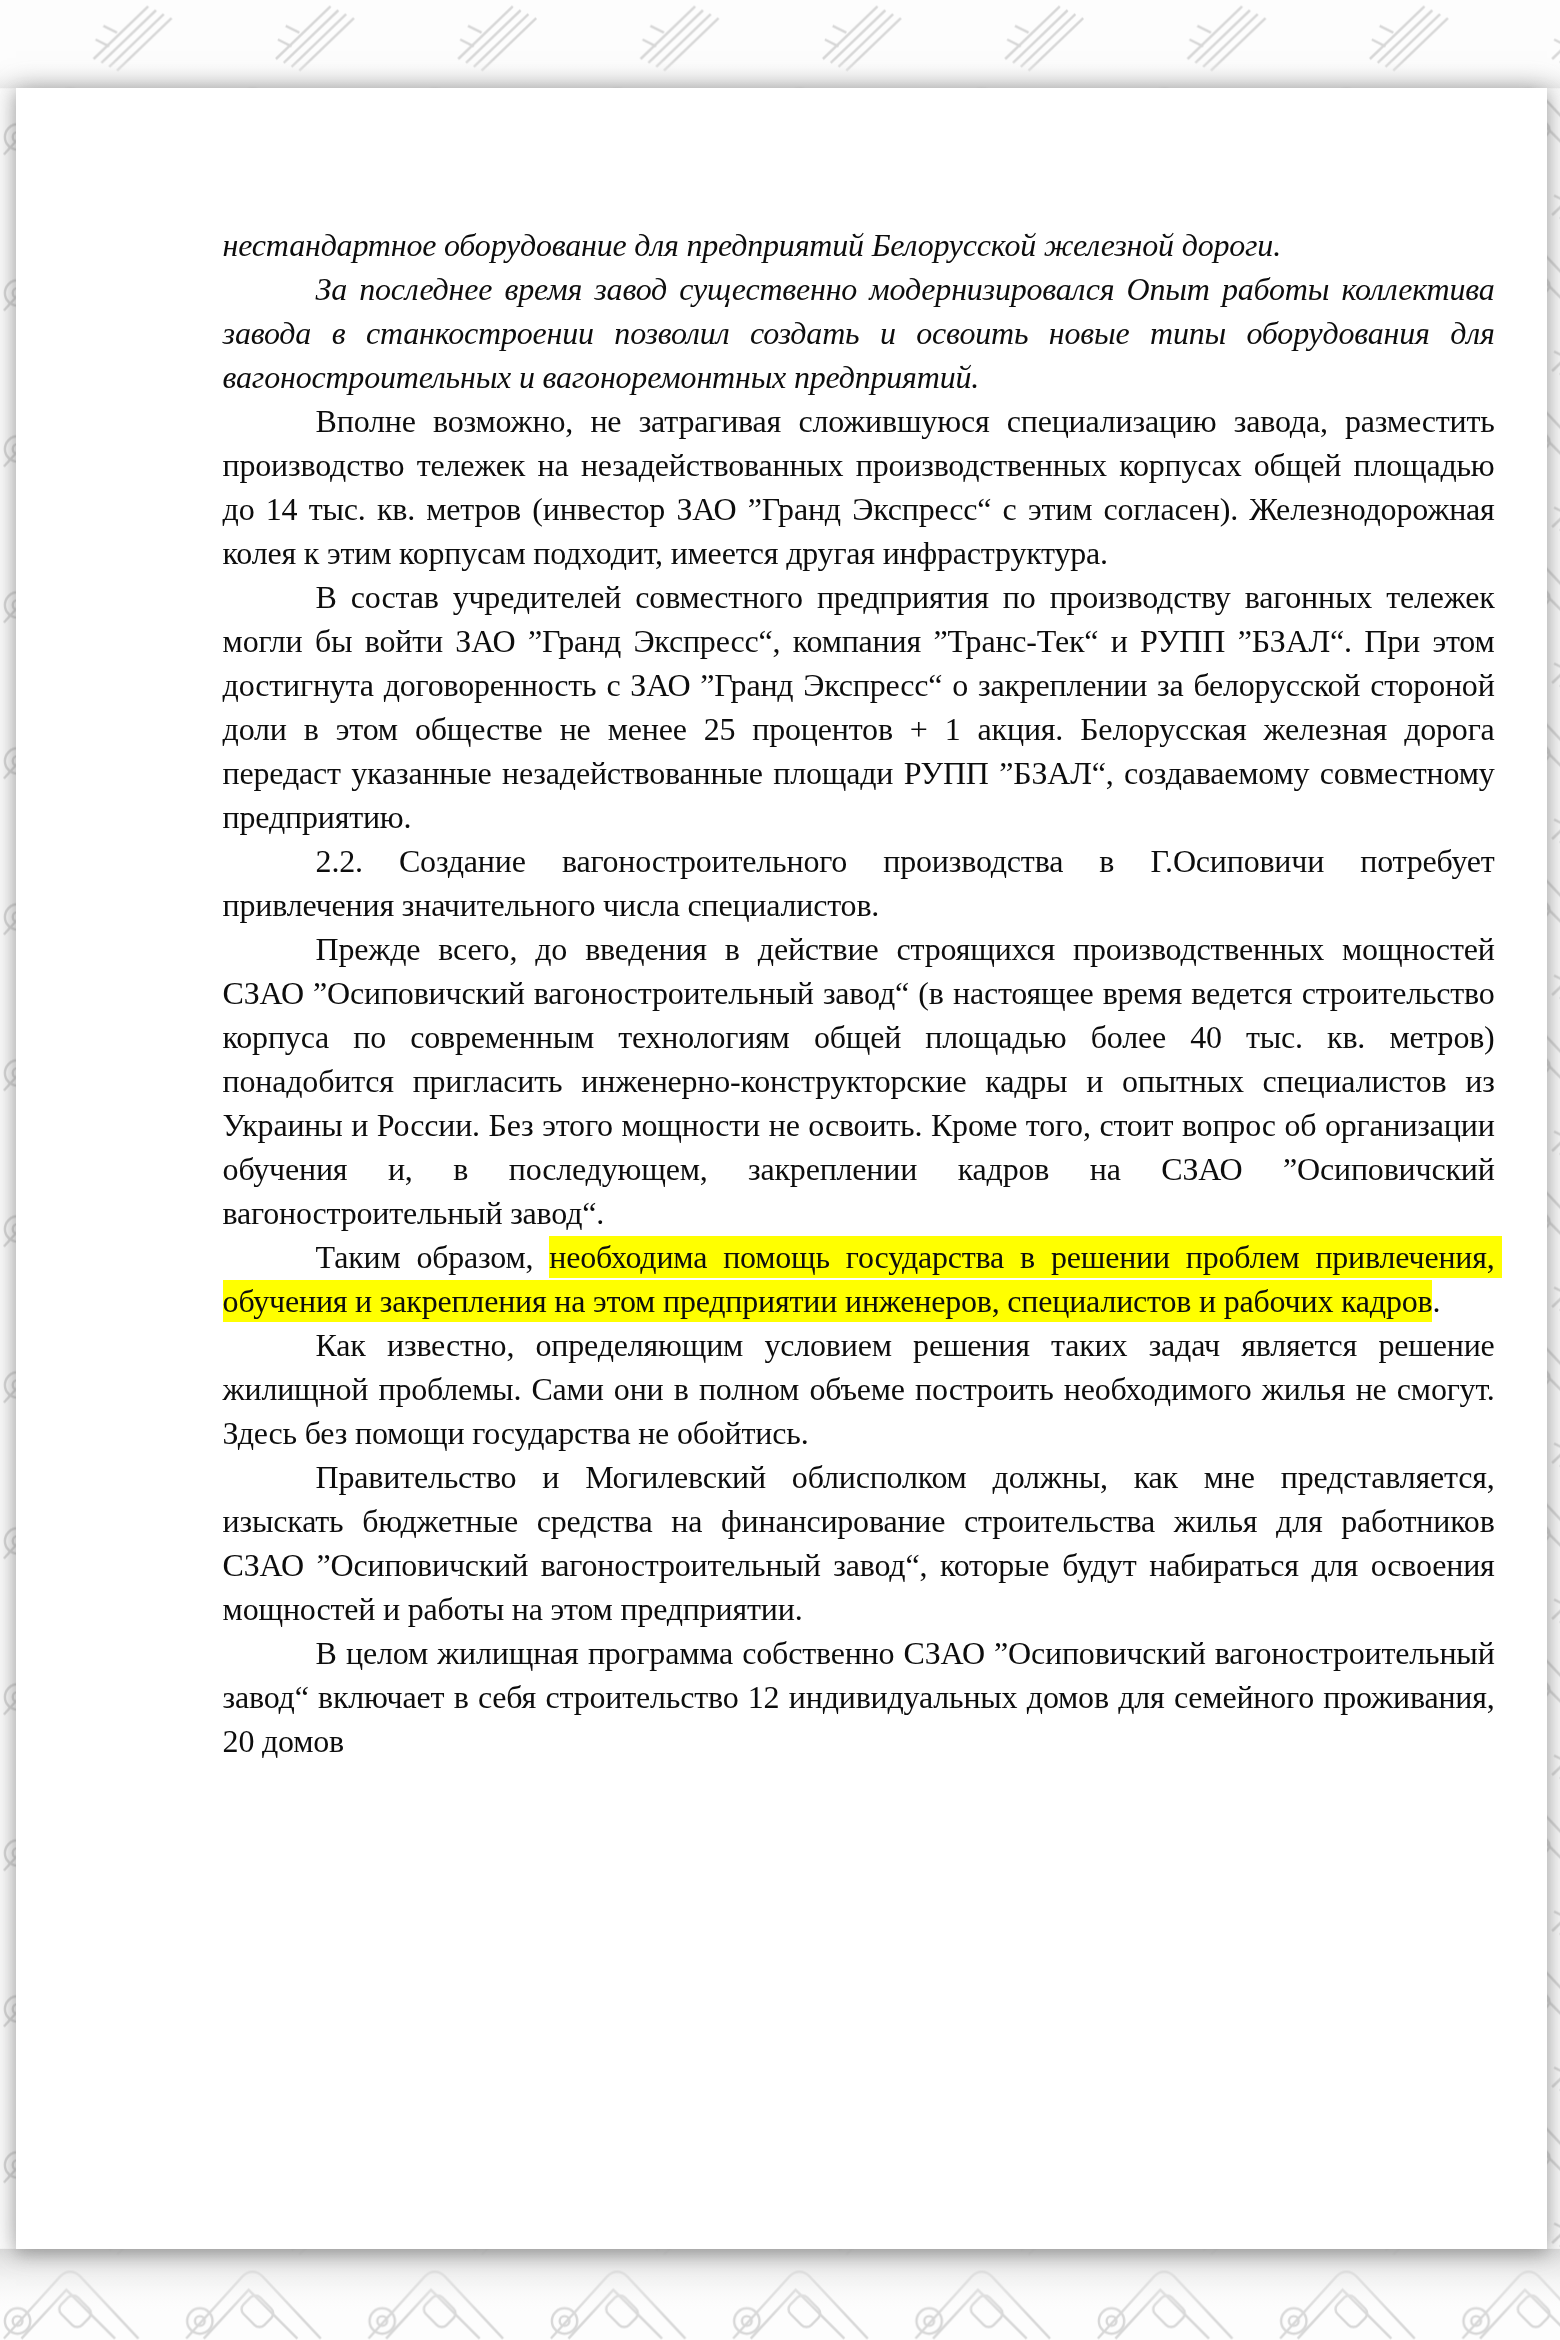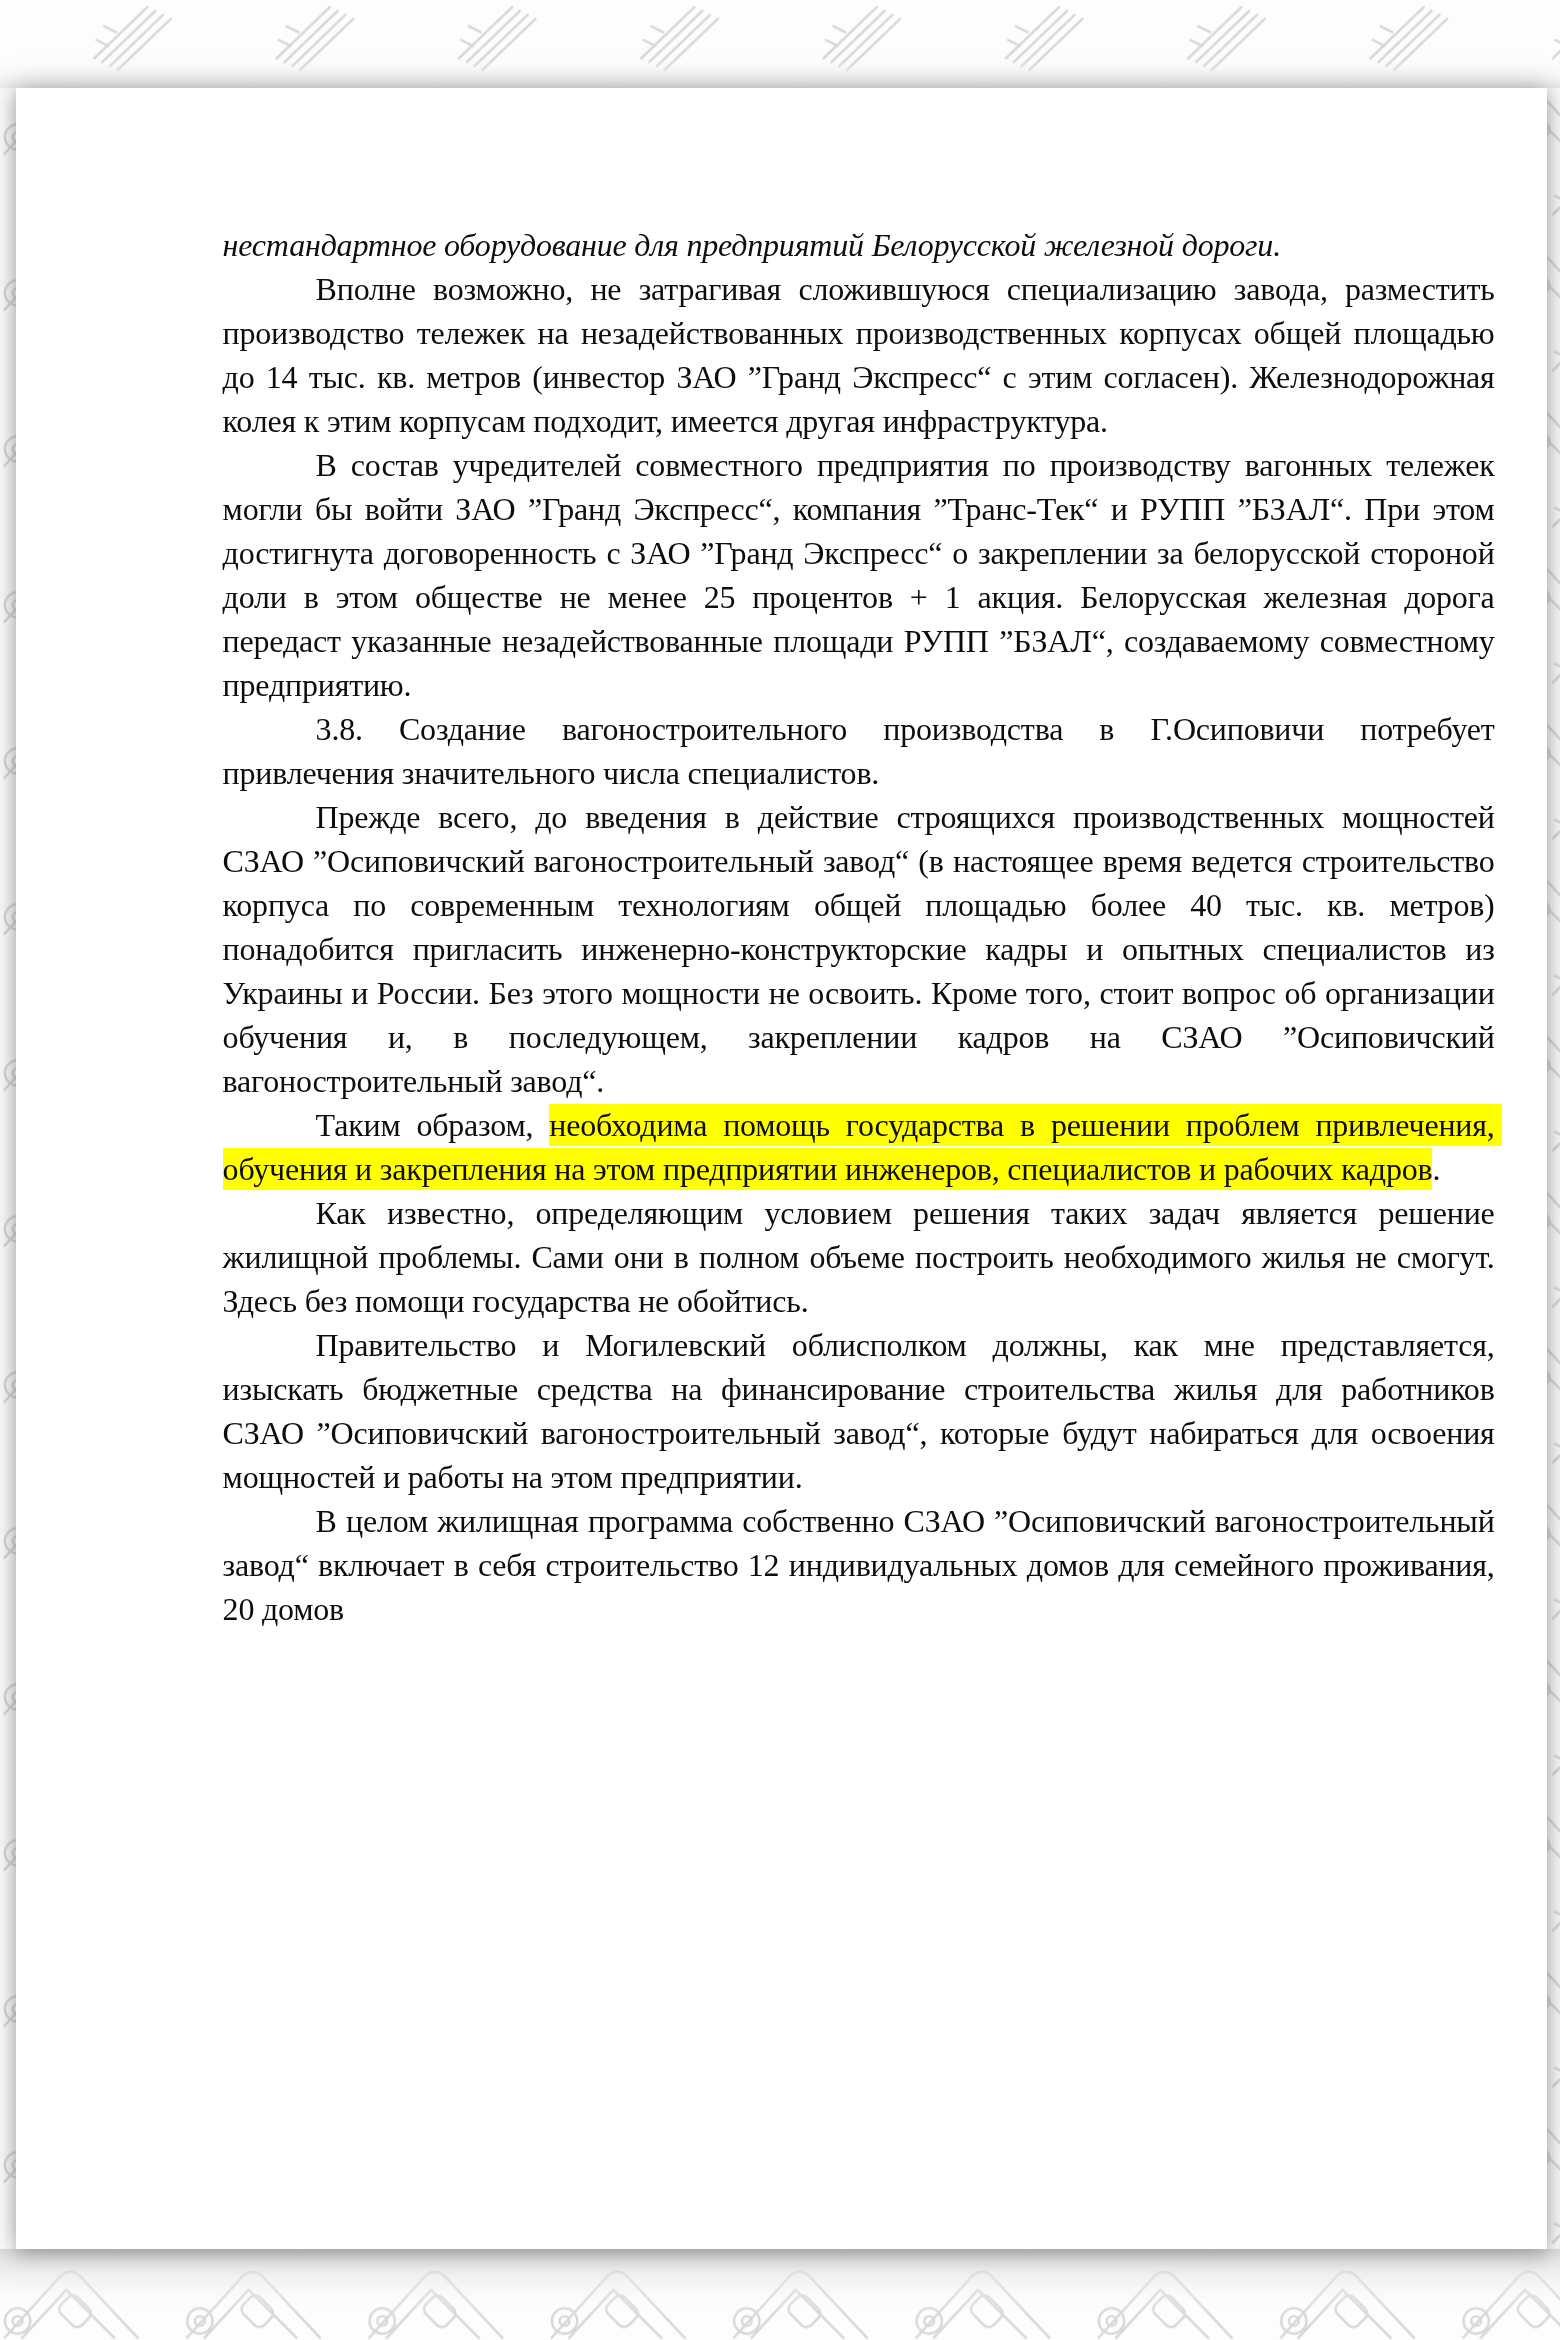--- a/index.html
+++ b/index.html
@@ -76,23 +76,24 @@
     </defs>
     <rect width="1600" height="2400" fill="#fdfdfd"></rect>
     <rect width="1600" height="2400" fill="url(#orn)"></rect>
     <rect x="0" y="60" width="1600" height="30" fill="url(#fadeTop)"></rect>
     <rect x="0" y="2306" width="1600" height="70" fill="url(#fadeBottom)"></rect>
   </svg>
 
   <div class="paper">
     <div class="textblock">
         <p class="para"><span class="run i">нестандартное оборудование для предприятий Белорусской железной дороги.</span></p>
+        <p class="para indent"><span class="run i">За последнее время завод существенно модернизировался Опыт работы коллектива завода в станкостроении позволил создать и освоить новые типы оборудования для вагоностроительных и вагоноремонтных предприятий.</span></p>
         <p class="para indent"><span class="run">Вполне возможно, </span><span class="run b">не затрагивая сложившуюся специализацию завода,</span><span class="run"> разместить производство тележек </span><span class="run b">на незадействованных производственных корпусах общей площадью до 14 тыс. кв. метров</span><span class="run"> (инвестор ЗАО ”Гранд Экспресс“ с этим согласен). Железнодорожная колея к этим корпусам подходит, имеется другая инфраструктура.</span></p>
         <p class="para indent"><span class="run b">В состав учредителей совместного предприятия по производству вагонных тележек могли бы войти</span><span class="run"> ЗАО ”Гранд Экспресс“, компания ”Транс-Тек“ и РУПП ”БЗАЛ“. При этом достигнута договоренность с ЗАО ”Гранд Экспресс“ </span><span class="run b">о закреплении за белорусской стороной доли в этом обществе не менее 25 процентов + 1 акция.</span><span class="run"> Белорусская железная дорога </span><span class="run b">передаст указанные незадействованные площади РУПП ”БЗАЛ“, создаваемому совместному предприятию.</span></p>
-        <p class="para indent"><span class="run b">3.8. Создание вагоностроительного производства в Г.Осиповичи потребует привлечения значительного числа специалистов.</span></p>
+        <p class="para indent"><span class="run b">2.2. Создание вагоностроительного производства в Г.Осиповичи потребует привлечения значительного числа специалистов.</span></p>
         <p class="para indent"><span class="run">Прежде всего, до введения в действие </span><span class="run b">строящихся производственных мощностей</span><span class="run"> СЗАО ”Осиповичский вагоностроительный завод“ (в настоящее время ведется строительство корпуса по современным технологиям общей площадью более 40 тыс. кв. метров) понадобится пригласить инженерно-конструкторские кадры и опытных специалистов из Украины и России. Без этого мощности </span><span class="run b">не освоить.</span><span class="run"> Кроме того, стоит вопрос </span><span class="run b">об организации обучения и, в последующем, закреплении кадров на СЗАО ”Осиповичский вагоностроительный завод“.</span></p>
         <p class="para indent"><span class="run">Таким образом, </span><span class="run hl">необходима помощь государства в решении проблем привлечения, обучения и закрепления на этом предприятии инженеров, специалистов и рабочих кадров</span><span class="run">.</span></p>
         <p class="para indent"><span class="run">Как известно, определяющим условием решения таких задач является решение жилищной проблемы. Сами они в полном объеме построить необходимого жилья </span><span class="run b">не смогут.</span><span class="run"> Здесь без помощи государства </span><span class="run b">не обойтись.</span></p>
         <p class="para indent"><span class="run">Правительство и Могилевский облисполком </span><span class="run b">должны,</span><span class="run"> как мне представляется, </span><span class="run b">изыскать бюджетные средства на финансирование строительства жилья для работников СЗАО ”Осиповичский вагоностроительный завод“,</span><span class="run"> которые будут набираться </span><span class="run b">для освоения мощностей и работы на этом предприятии.</span></p>
         <p class="para indent"><span class="run">В целом жилищная программа собственно СЗАО ”Осиповичский вагоностроительный завод“ включает в себя строительство 12 индивидуальных домов для семейного проживания, 20 домов</span></p>
       </div>
   </div>
 
 </div>
 

